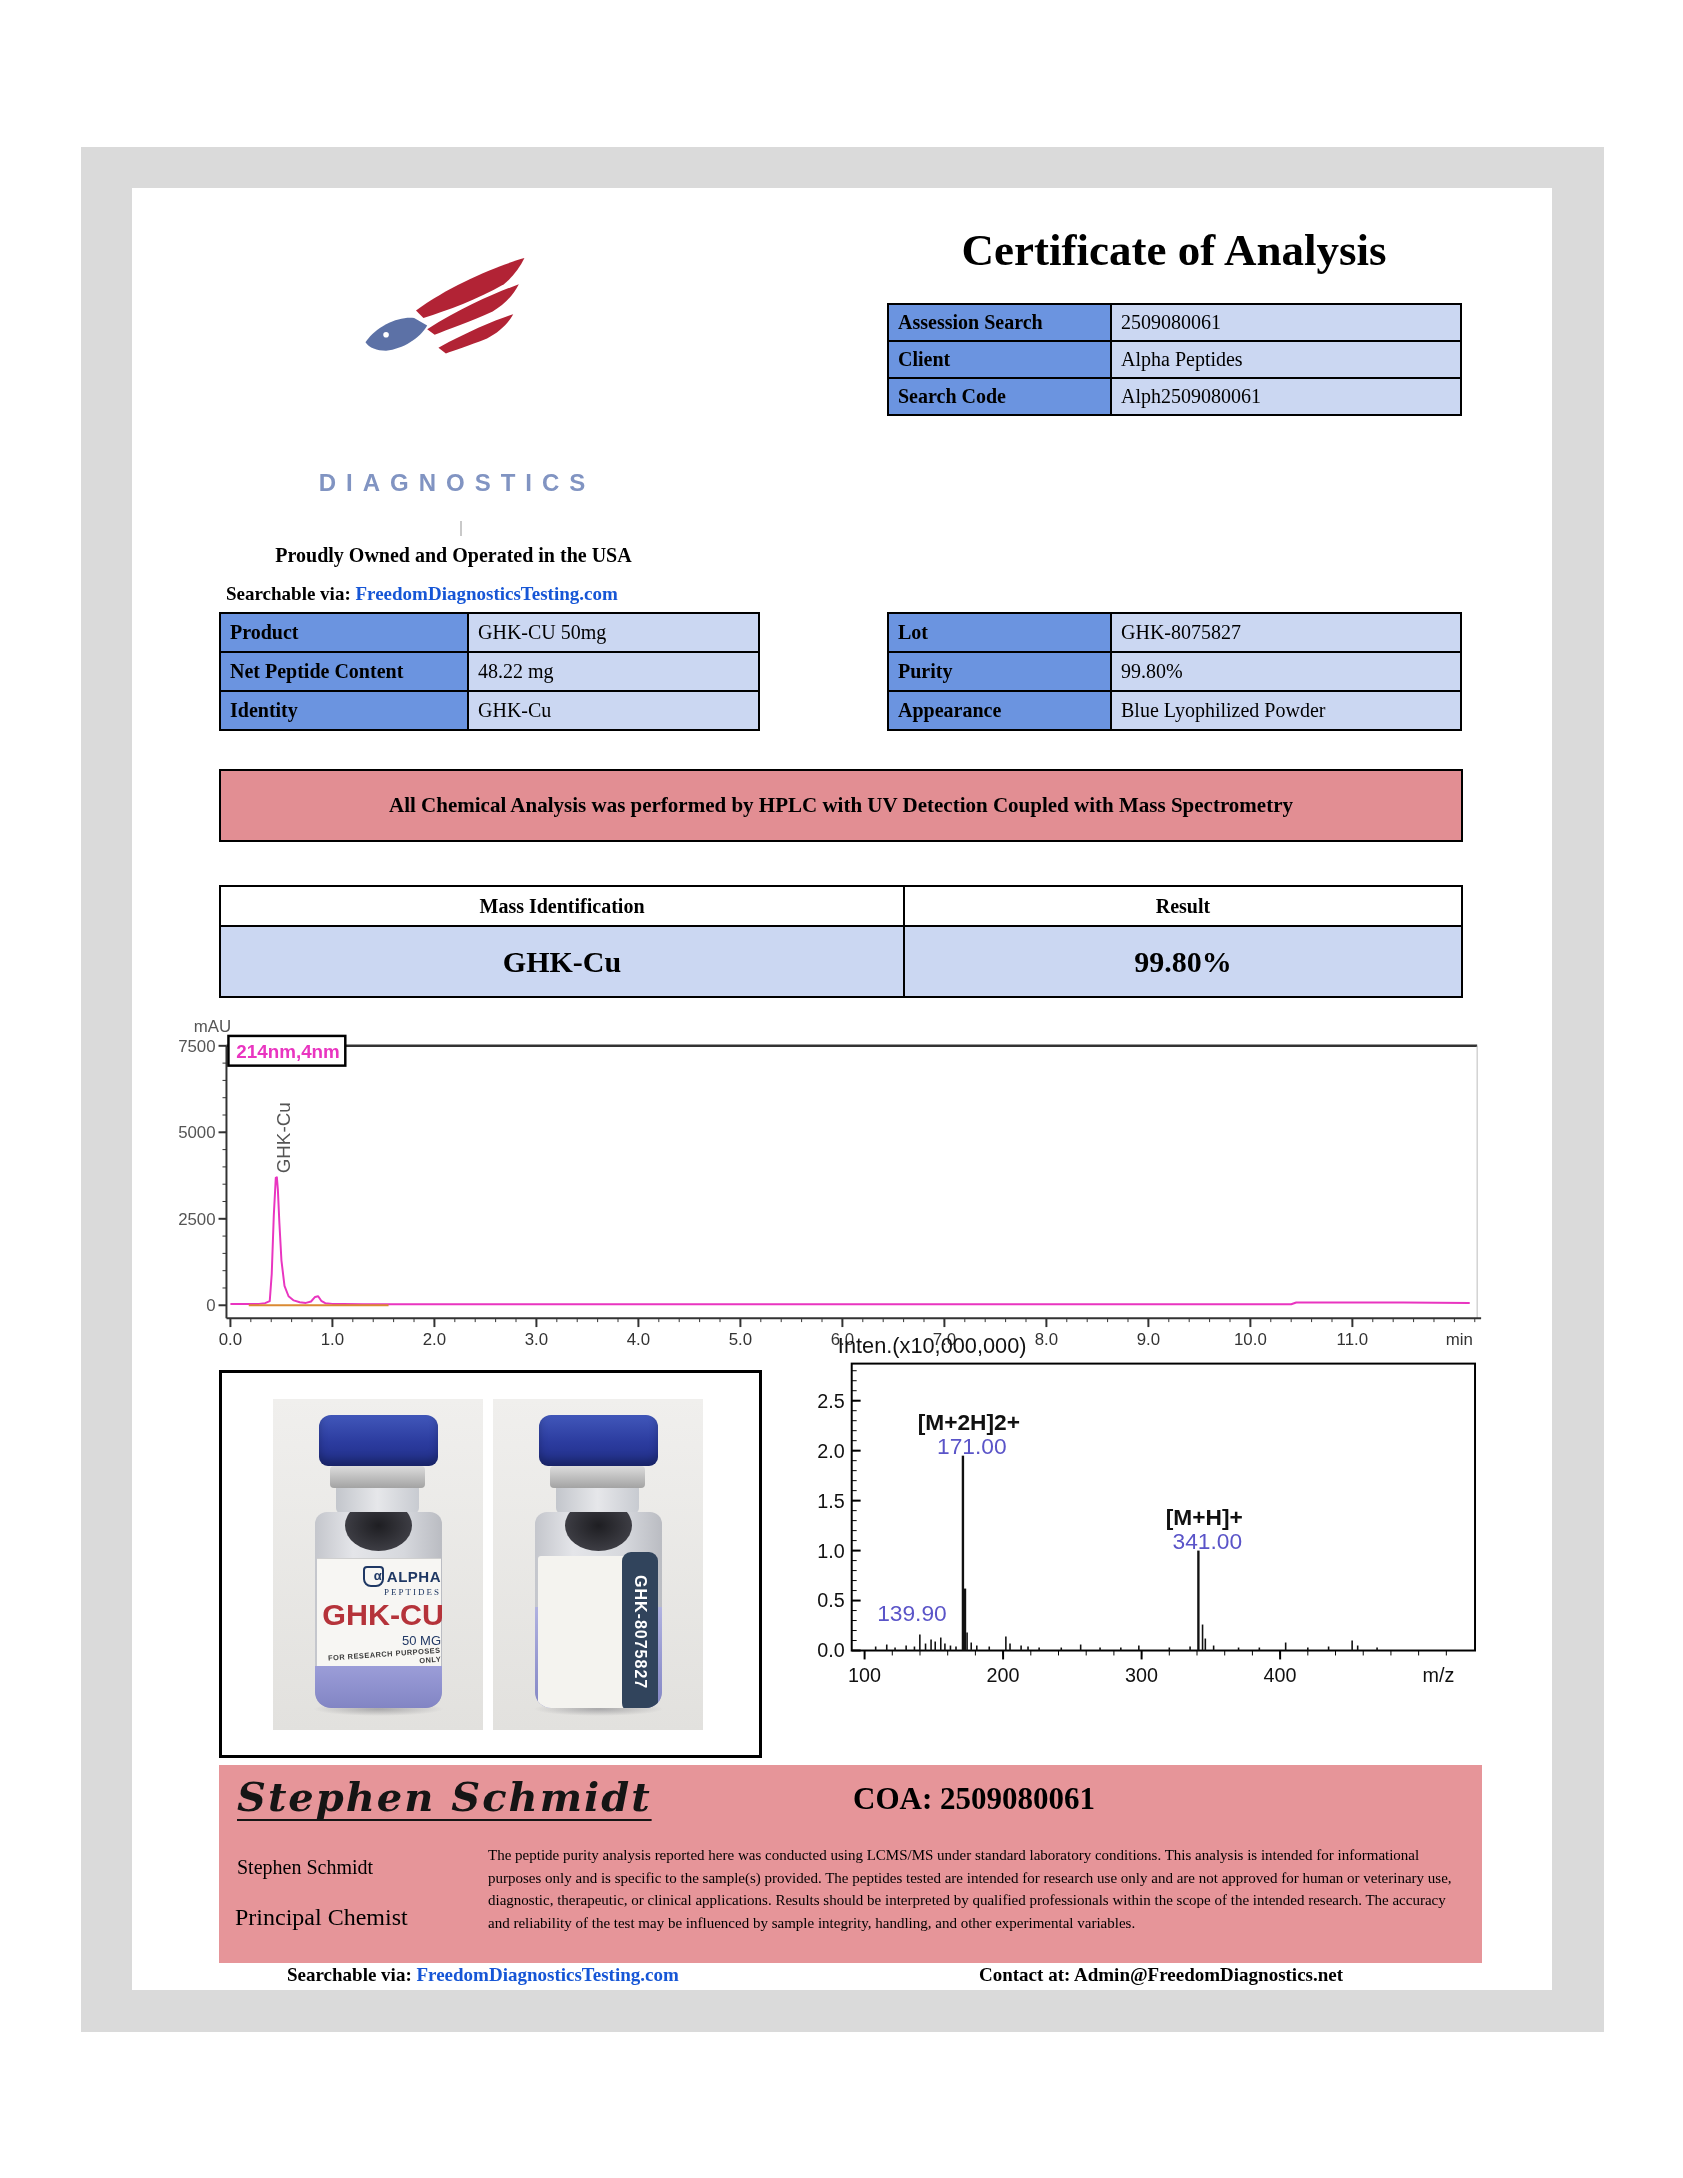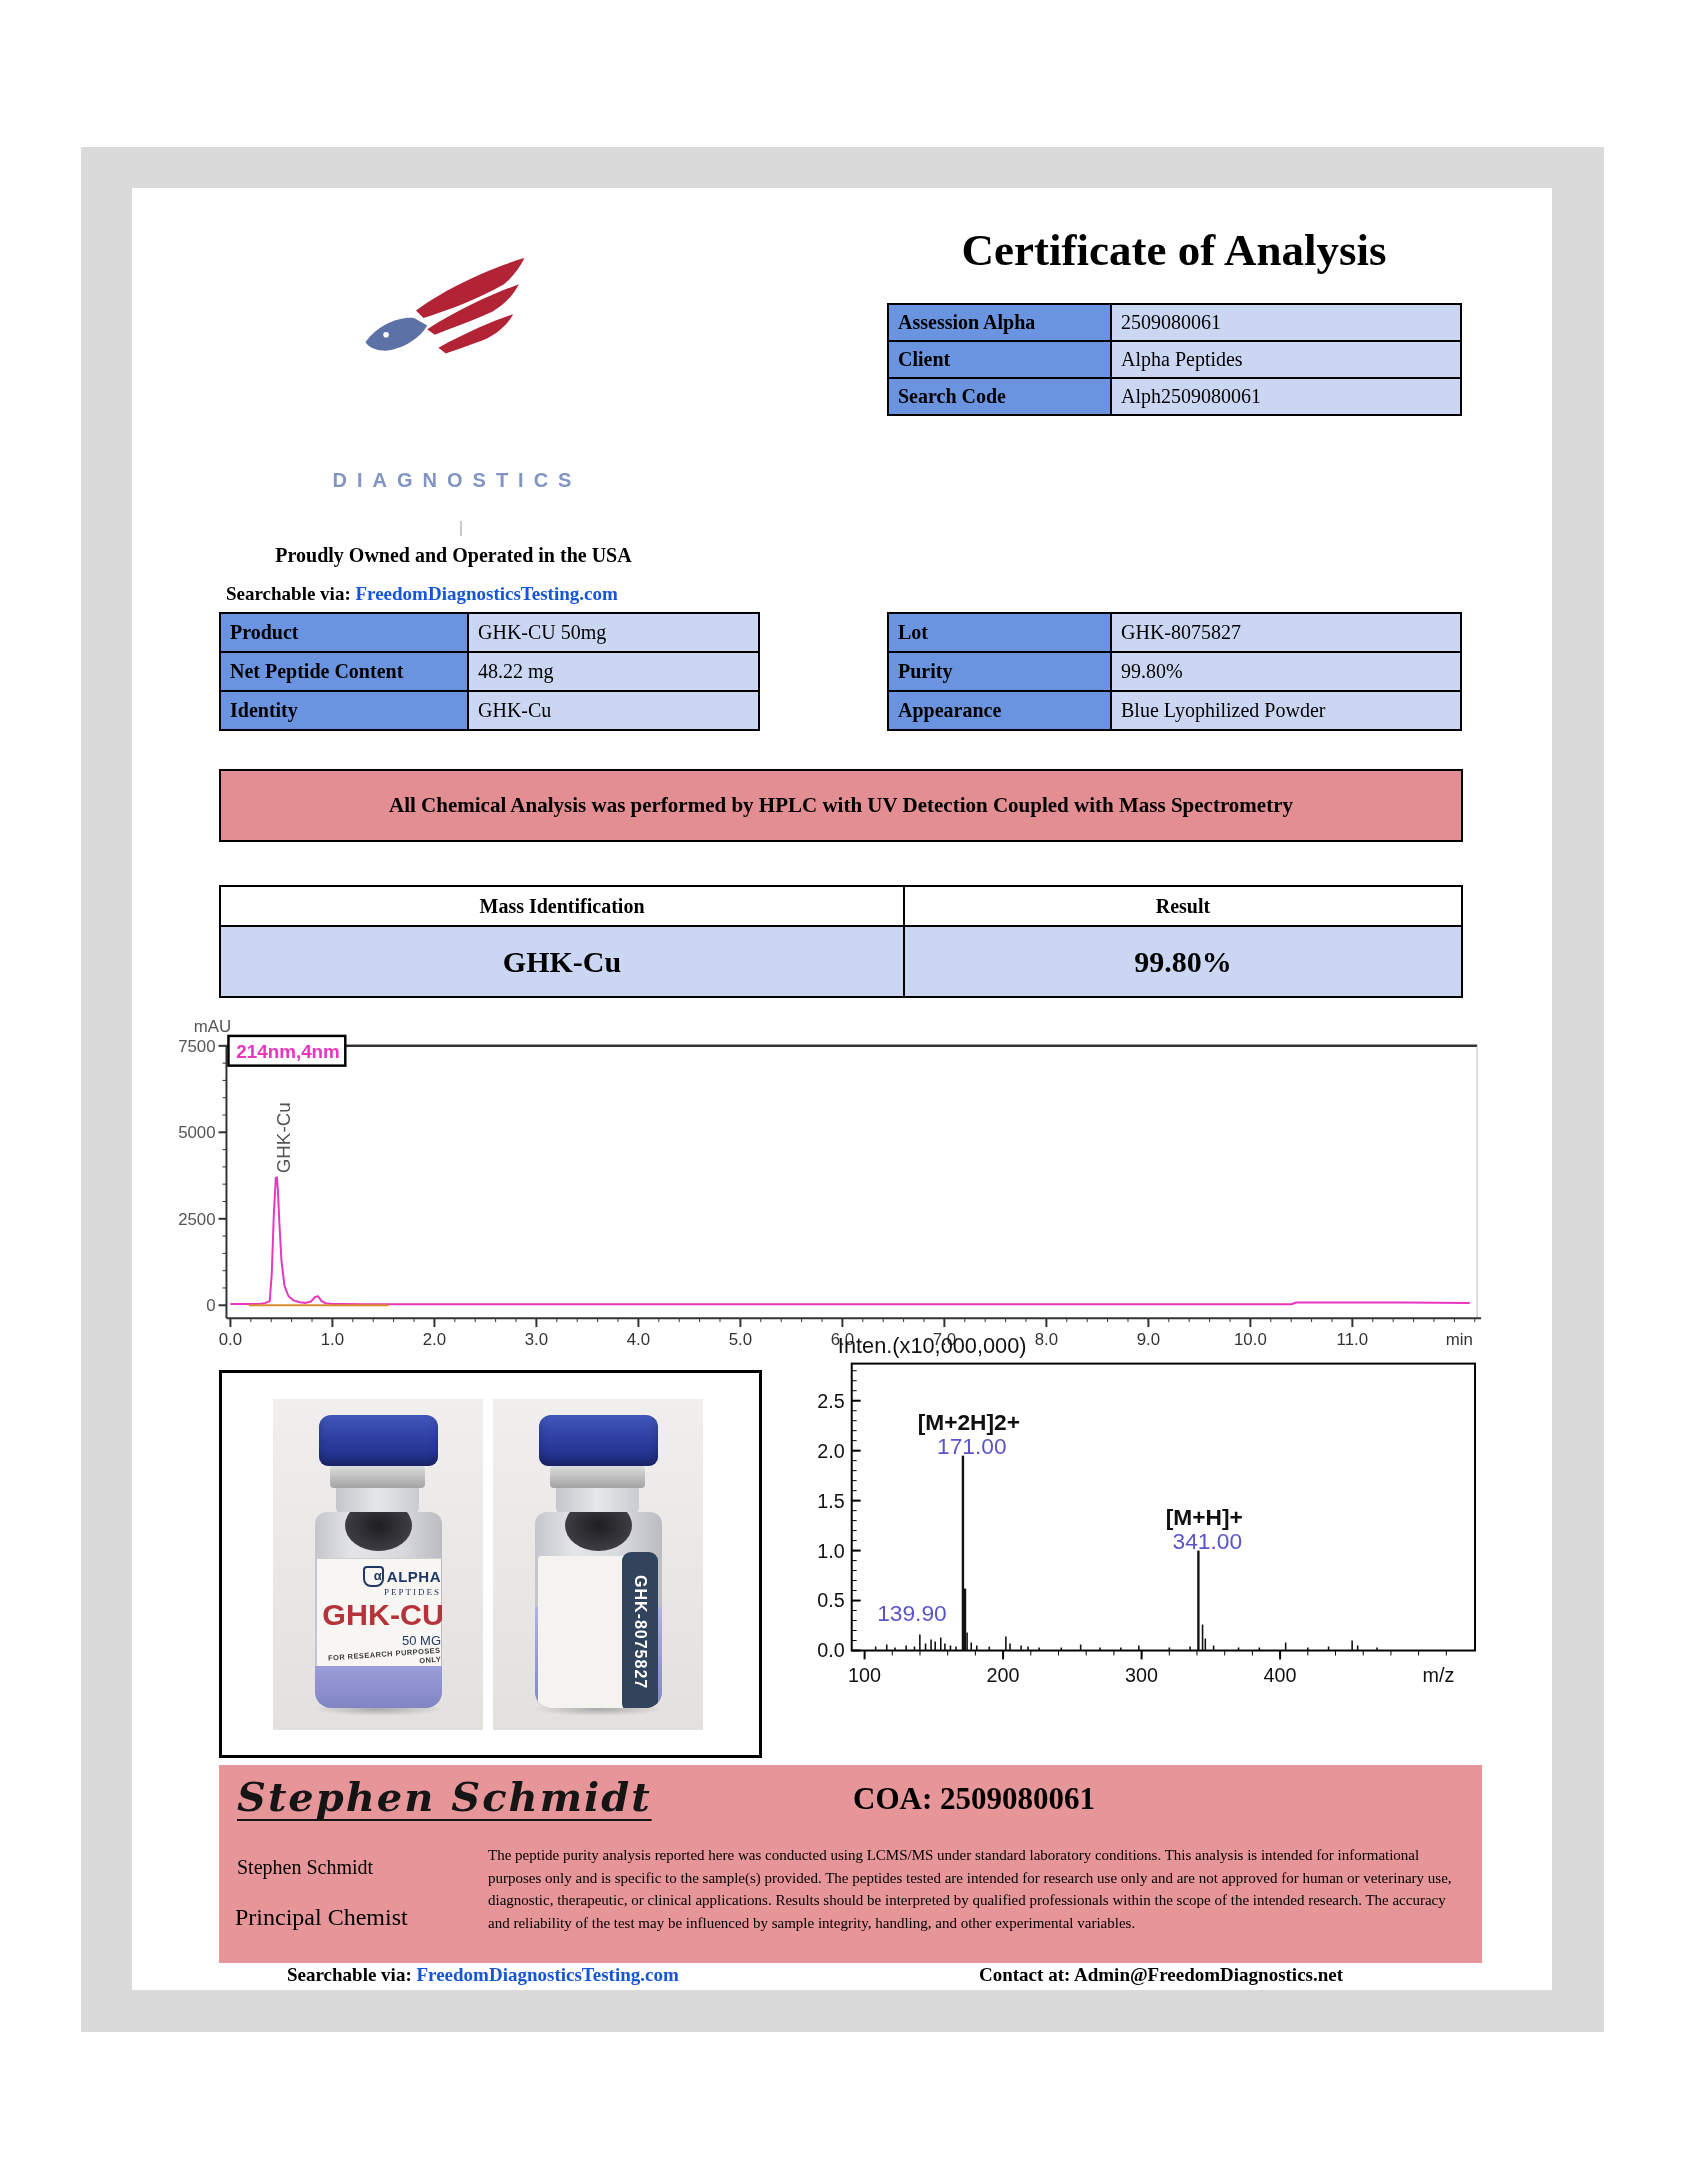--- a/index.html
+++ b/index.html
@@ -7,21 +7,21 @@
           font-family:"Liberation Serif",serif;color:#000;}
   .frame{position:absolute;left:81px;top:147px;width:1523px;height:1885px;background:#dadada;}
   .page{position:absolute;left:132px;top:188px;width:1420px;height:1802px;background:#ffffff;}
 
   
   .eagle{position:absolute;left:226px;top:67px;width:173px;height:124px;}
   .logo-word{position:absolute;left:127px;top:210px;width:396px;text-align:center;
              font-family:"Liberation Sans",sans-serif;font-weight:700;font-size:55px;
              letter-spacing:17px;color:#4d4d4f;}
   .logo-sub{position:absolute;left:127px;top:281px;width:396px;text-align:center;
-            font-family:"Liberation Sans",sans-serif;font-weight:700;font-size:20px;
+            font-family:"Liberation Sans",sans-serif;font-weight:700;font-size:24px;
             letter-spacing:10px;color:#8194c2;}
   .logo-divider{position:absolute;left:328px;top:333px;width:2px;height:15px;background:#c9c9c9;}
   .tagline{position:absolute;left:89px;top:356px;width:465px;text-align:center;
            font-weight:700;font-size:20px;}
   .searchable{position:absolute;left:94px;top:395px;font-weight:700;font-size:19px;}
   .searchable a, .footer a{color:#1656d6;font-weight:700;cursor:pointer;}
   .title{position:absolute;left:762px;top:36px;width:560px;margin:0;text-align:center;
          font-size:45px;font-weight:700;}
 
   
@@ -133,21 +133,21 @@
     <div class="tagline">Proudly Owned and Operated in the USA</div>
     <div class="searchable">
       <span>Searchable via:</span>
       <a>FreedomDiagnosticsTesting.com</a>
     </div>
 
     <h1 class="title">Certificate of Analysis</h1>
 
     <div id="info-table" class="kv-table">
         <div class="kv-row">
-          <div class="kv-label">Assession Alpha</div>
+          <div class="kv-label">Assession Search</div>
           <div class="kv-value">2509080061</div>
         </div>
         <div class="kv-row">
           <div class="kv-label">Client</div>
           <div class="kv-value">Alpha Peptides</div>
         </div>
         <div class="kv-row">
           <div class="kv-label">Search Code</div>
           <div class="kv-value">Alph2509080061</div>
         </div>

